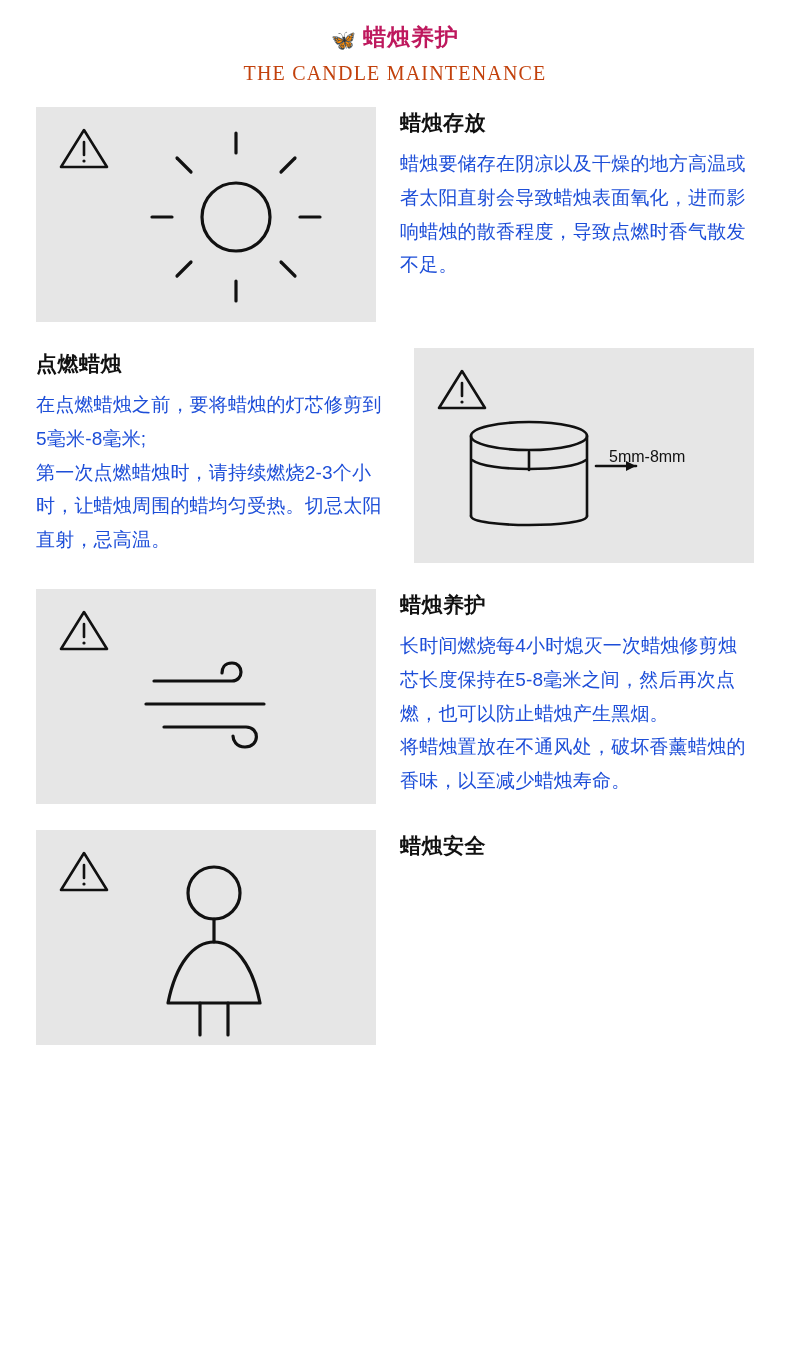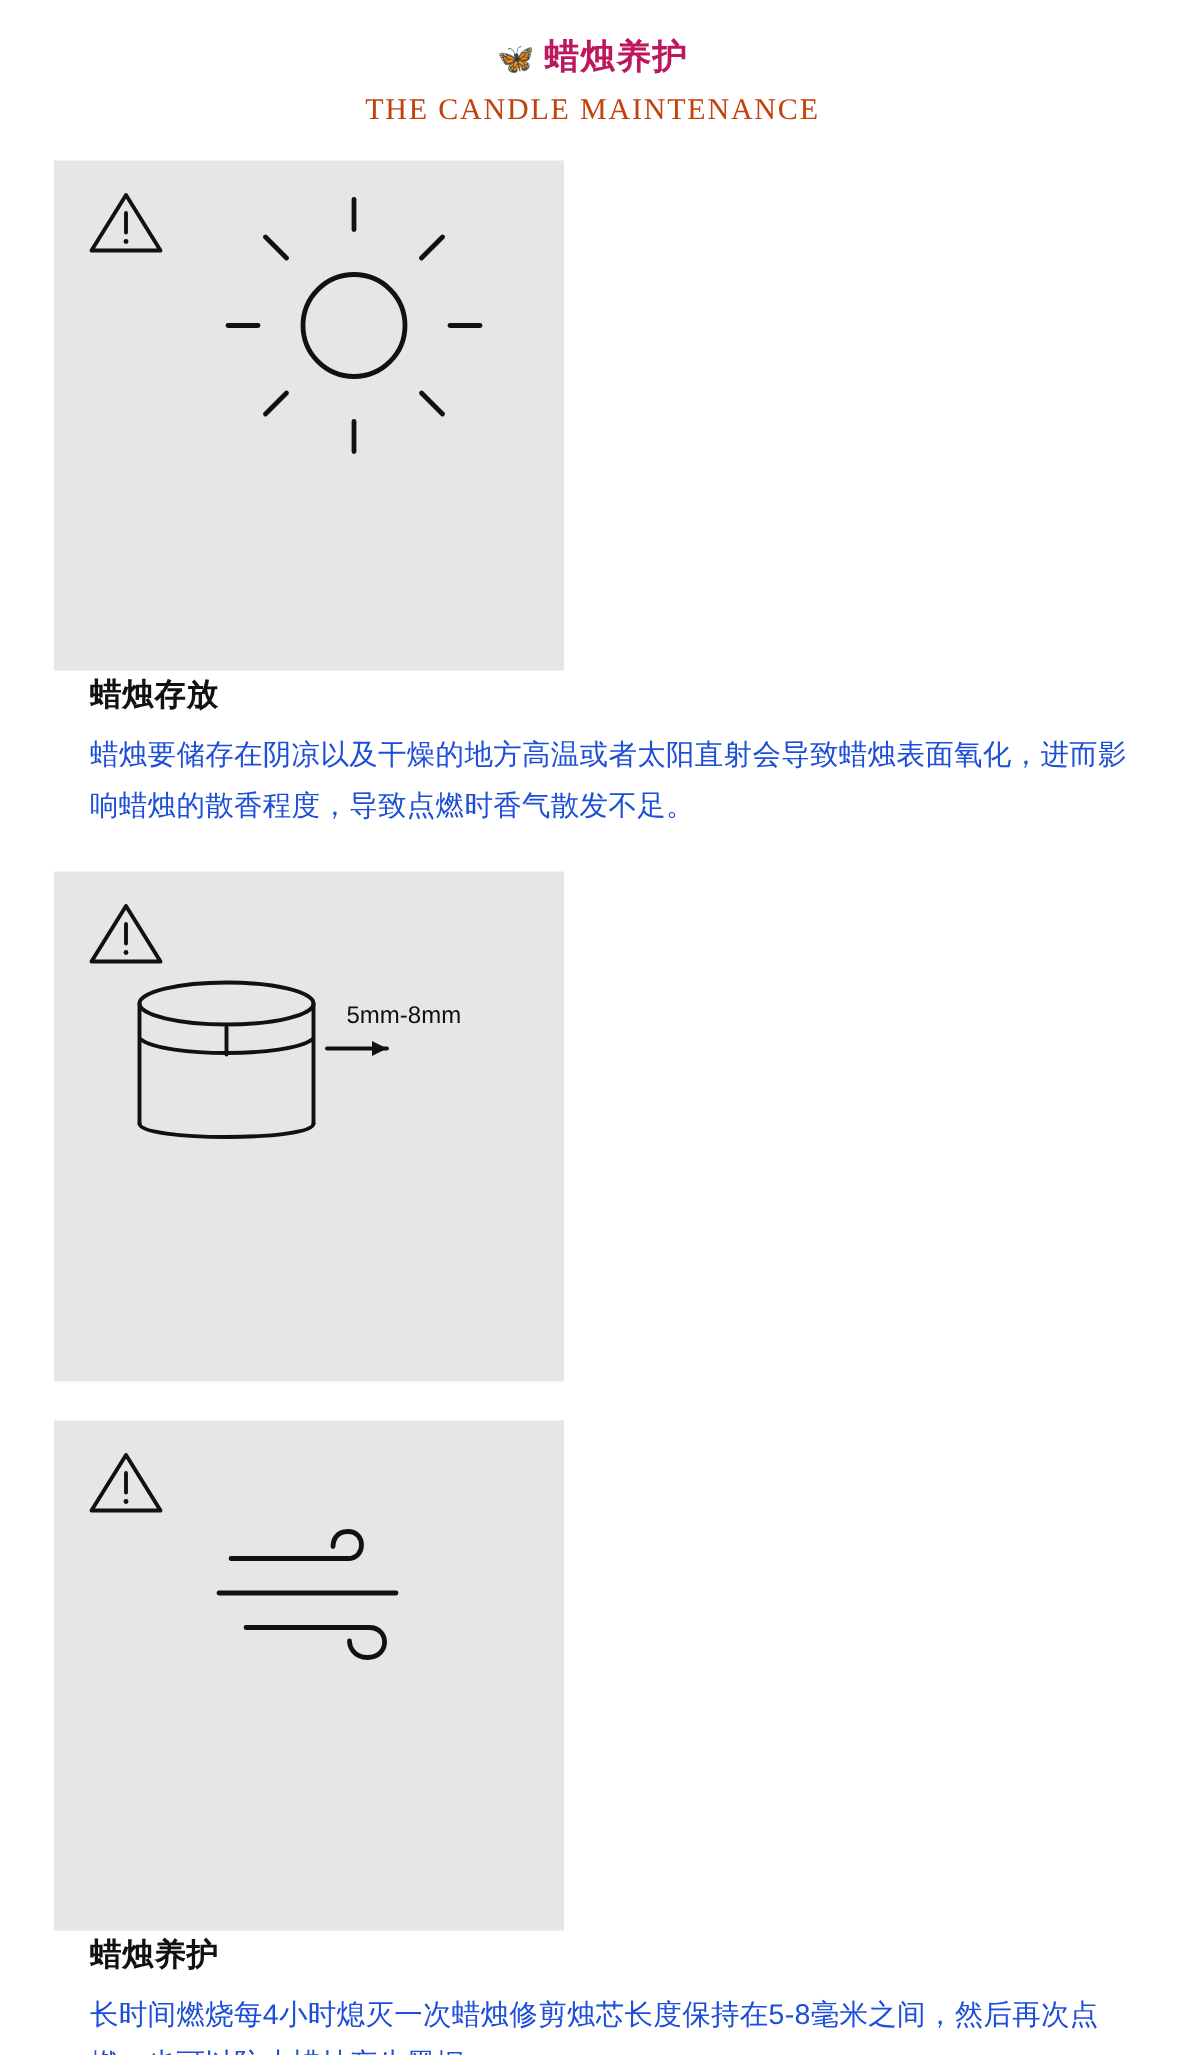--- a/index.html
+++ b/index.html
@@ -57,21 +57,20 @@
 
   
   .rows {
     margin-top: 22px;
   }
   .row {
     display: flex;
     align-items: flex-start;
     padding: 0 36px;
     margin-bottom: 26px;
-    flex-direction: column;
   }
   .img-cell {
     width: 340px;
     height: 215px;
     background: #e6e6e6;
     position: relative;
     flex: 0 0 340px;
   }
   .txt-cell {
     flex: 1 1 auto;
@@ -163,37 +162,42 @@
           <path class="stroke" d="M155 155 L141 169"></path>
         </svg>
       </div>
       <div class="txt-cell">
         <h2 class="sec-title">蜡烛存放</h2>
         <div class="sec-body">蜡烛要储存在阴凉以及干燥的地方高温或者太阳直射会导致蜡烛表面氧化，进而影响蜡烛的散香程度，导致点燃时香气散发不足。</div>
       </div>
     </div>
 
     <div class="row right-image">
+      <div class="txt-cell">
+        <h2 class="sec-title">点燃蜡烛</h2>
+        <div class="sec-body">在点燃蜡烛之前，要将蜡烛的灯芯修剪到5毫米-8毫米;
+第一次点燃蜡烛时，请持续燃烧2-3个小时，让蜡烛周围的蜡均匀受热。切忌太阳直射，忌高温。</div>
+      </div>
       <div class="img-cell">
         <svg class="warn" viewBox="0 0 52 46">
           <path class="stroke-thin" d="M26 5 L49 42 L3 42 Z"></path>
           <path class="stroke-thin" d="M26 17 L26 30"></path>
           <circle cx="26" cy="36" r="1.6" fill="#111" stroke="none"></circle>
         </svg>
         <svg class="art" viewBox="0 0 340 215">
           <ellipse class="stroke-thin" cx="115" cy="88" rx="58" ry="14"></ellipse>
           <path class="stroke-thin" d="M57 88 L57 168"></path>
           <path class="stroke-thin" d="M173 88 L173 168"></path>
           <path class="stroke-thin" d="M57 168 C57 180, 173 180, 173 168"></path>
           <path class="stroke-thin" d="M58 112 C74 124, 156 124, 172 112"></path>
           <path class="stroke-thin" d="M115 104 L115 122"></path>
           <path class="stroke-thin" d="M182 118 L222 118"></path>
           <path d="M222 118 L212 113 L212 123 Z" fill="#111"></path>
         </svg>
-        <span class="dim-label" style="left:195px; top:88px;">5mm-8mm</span>
+        <span class="dim-label" style="left:195px; top:100px;">5mm-8mm</span>
       </div>
     </div>
 
     <div class="row left-image">
       <div class="img-cell">
         <svg class="warn" viewBox="0 0 52 46">
           <path class="stroke-thin" d="M26 5 L49 42 L3 42 Z"></path>
           <path class="stroke-thin" d="M26 17 L26 30"></path>
           <circle cx="26" cy="36" r="1.6" fill="#111" stroke="none"></circle>
         </svg>

